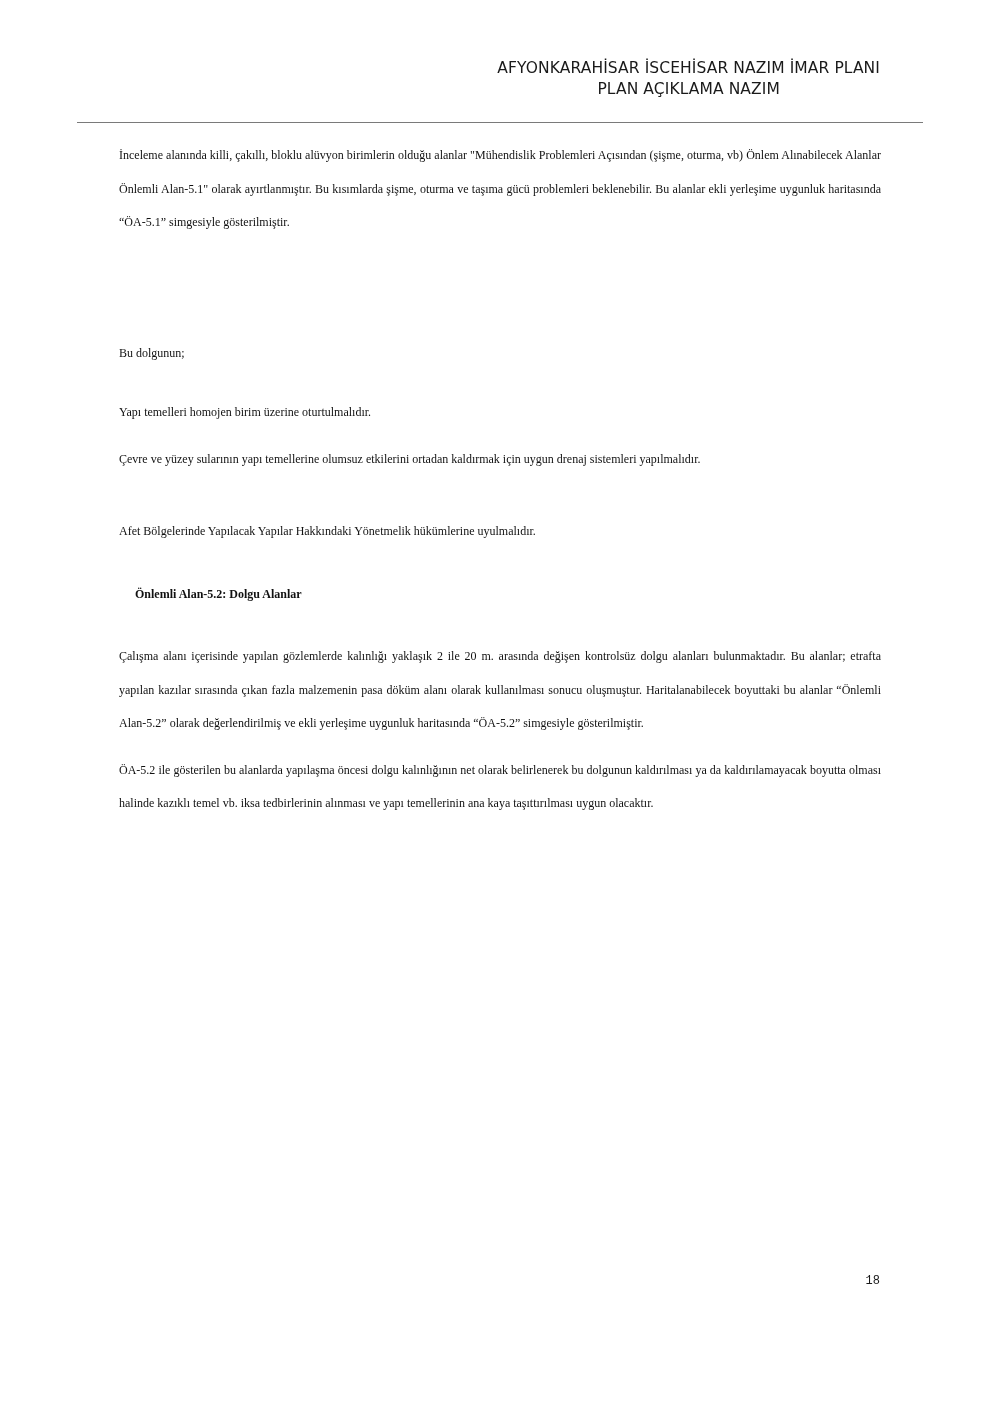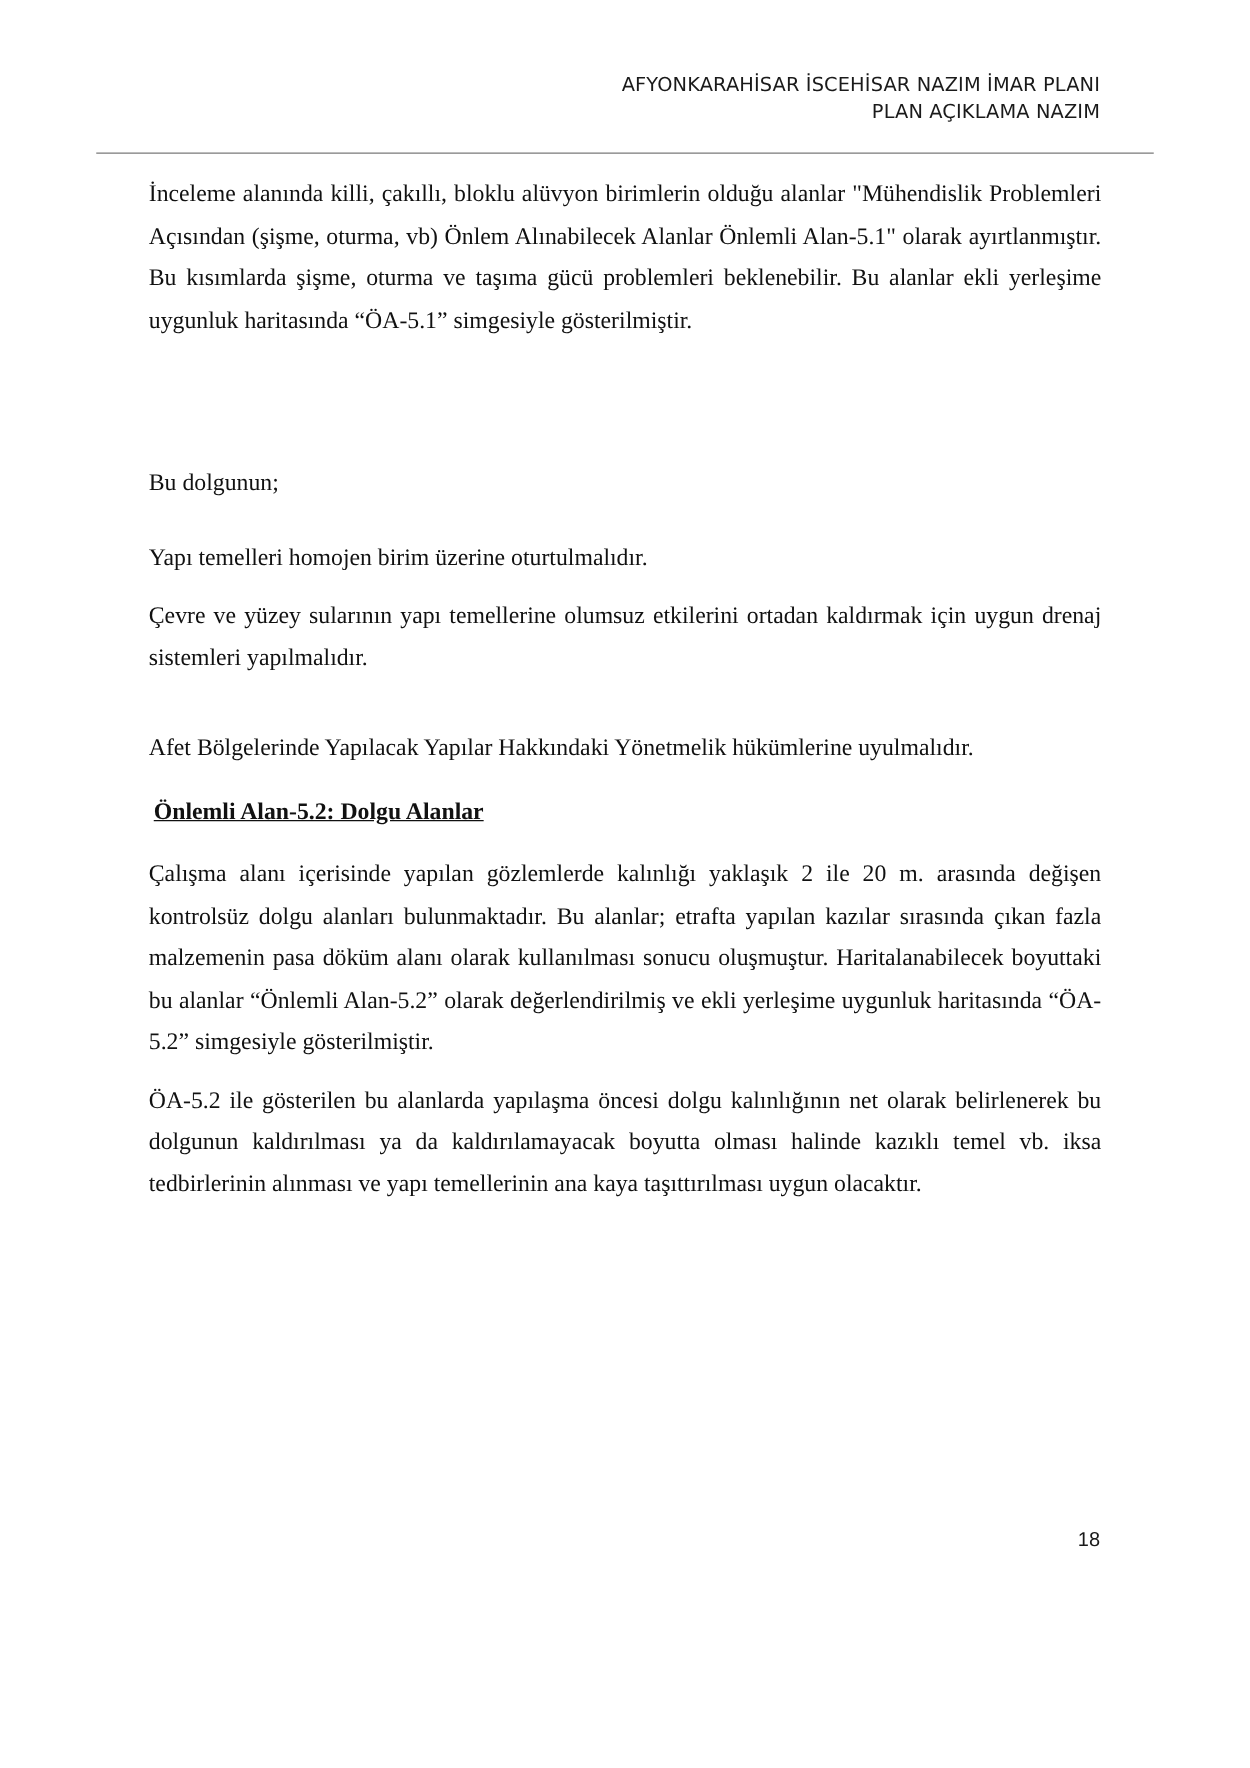--- a/index.html
+++ b/index.html
@@ -1,36 +1,36 @@
 <!DOCTYPE html>
 <html><head>
 <meta charset="utf-8">
 <style>
   html, body { margin: 0; padding: 0; background: #ffffff; }
   body { width: 1000px; height: 1414px; position: relative; overflow: hidden; color: #111; }
   .header {
-    position: absolute; right: 120px; top: 58px; text-align: right;
+    position: absolute; right: 120px; top: 58px; text-align: center;
     font-family: "DejaVu Sans", sans-serif; font-size: 15.5px; line-height: 21px; color: #1a1a1a;
     letter-spacing: 0.1px;
   }
   .header-rule {
     position: absolute; left: 77px; top: 122px; width: 846px; height: 0;
     border-top: 1.5px solid #7a7a7a;
   }
   .content {
     position: absolute; left: 119px; top: 139px; width: 762px;
-    font-family: "Liberation Serif", serif; font-size: 19px; line-height: 33.5px; color: #111;
+    font-family: "Liberation Serif", serif; font-size: 12px; line-height: 33.5px; color: #111;
   }
   .p { margin: 0; text-align: justify; text-justify: inter-word; }
   .gap-big { height: 97px; }
   .gap { height: 13px; }
-  .heading { font-weight: bold; margin: 4px; text-decoration: underline; }
+  .heading { font-weight: bold; margin: 16px; }
   .page-number {
-    position: absolute; right: 120px; top: 1224px;
-    font-family: Liberation Sans, sans-serif; font-size: 16px; color: #1a1a1a;
+    position: absolute; right: 120px; top: 1274px;
+    font-family: Liberation Mono, monospace; font-size: 12px; color: #1a1a1a;
   }
 </style>
 </head>
 <body>
 
 <div class="header">
   <div>AFYONKARAHİSAR İSCEHİSAR NAZIM İMAR PLANI</div>
   <div>PLAN AÇIKLAMA NAZIM</div>
 </div>
 <div class="header-rule"></div>

